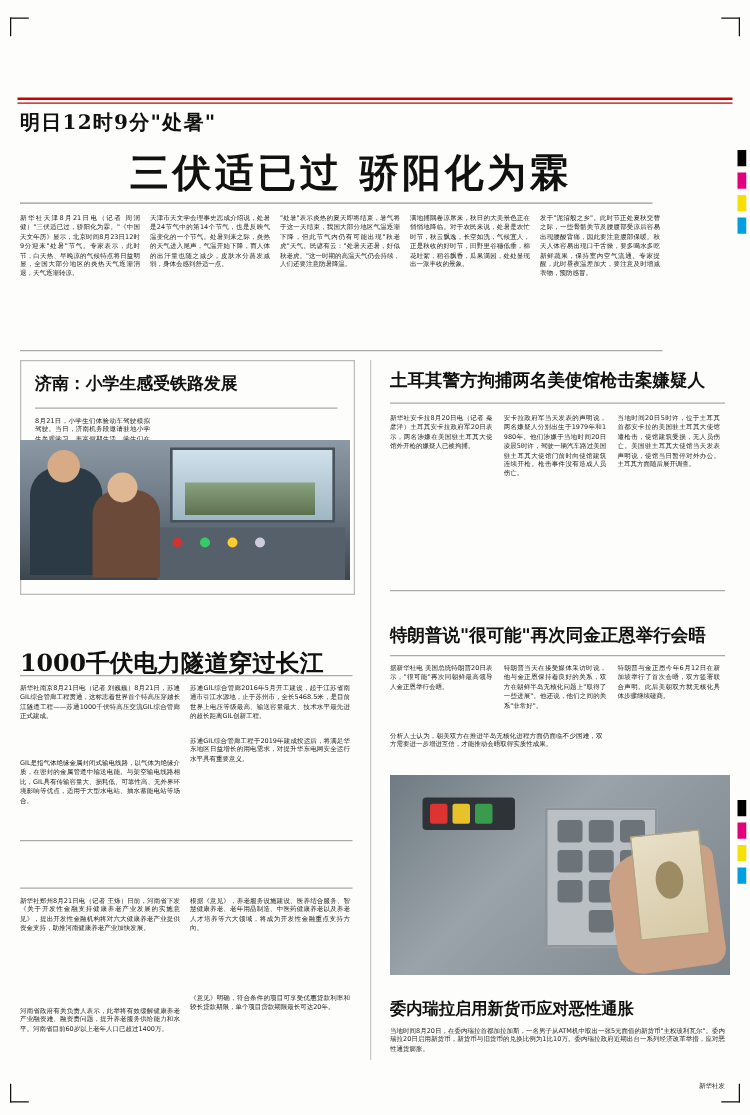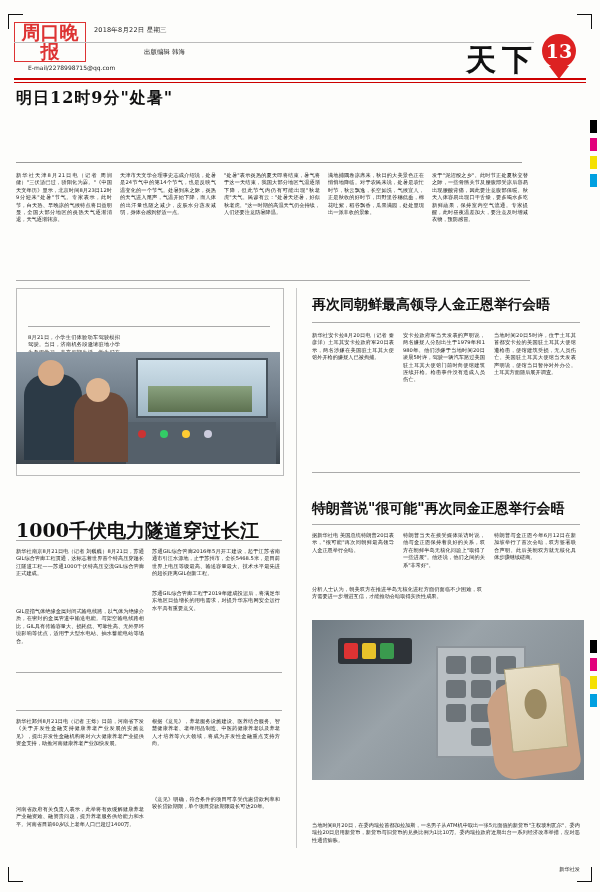--- a/index.html
+++ b/index.html
@@ -163,67 +163,60 @@
     <span style="background:#f5e000"></span>
     <span style="background:#00a0e0"></span>
   </div>
   <div class="colorbar bot">
     <span style="background:#000"></span>
     <span style="background:#e2007a"></span>
     <span style="background:#f5e000"></span>
     <span style="background:#00a0e0"></span>
   </div>
 
-  <div class="masthead">
-    <div class="logo-block">周口晚报</div>
-    <div class="mh-rule"></div>
-    <div class="mh-date">2018年8月22日 星期三</div>
-    <div class="mh-email">E-mail/2278998715@qq.com</div>
-    <div class="mh-editor">出版编辑 韩海</div>
-    <div class="section-title">天下</div>
-    <div class="pagenum">13</div>
-  </div>
   <div class="mh-bottom-rule"></div>
   <div class="mh-bottom-rule2"></div>
 
   <div class="kicker">明日12时9分"处暑"</div>
+  <div class="headline">三伏适已过  骄阳化为霖</div>
   <div class="head-rule"></div>
 
   <div class="col" style="left:16px;top:172px;width:96px;height:100px;">新华社天津8月21日电（记者 周润健）"三伏适已过，骄阳化为霖。"《中国天文年历》显示，北京时间8月23日12时9分迎来"处暑"节气。专家表示，此时节，白天热、早晚凉的气候特点将日益明显，全国大部分地区的炎热天气逐渐消退，天气逐渐转凉。</div>
   <div class="col" style="left:120px;top:172px;width:96px;height:100px;">天津市天文学会理事史志成介绍说，处暑是24节气中的第14个节气，也是反映气温变化的一个节气。处暑到来之际，炎热的天气进入尾声，气温开始下降，而人体的出汗量也随之减少，皮肤水分蒸发减弱，身体会感到舒适一点。</div>
   <div class="col" style="left:224px;top:172px;width:96px;height:100px;">"处暑"表示炎热的夏天即将结束，暑气将于这一天结束，我国大部分地区气温逐渐下降，但此节气内仍有可能出现"秋老虎"天气。民谚有云："处暑天还暑，好似秋老虎。"这一时期的高温天气仍会持续，人们还要注意防暑降温。</div>
   <div class="col" style="left:328px;top:172px;width:96px;height:100px;">满地捕隅卷凉席来，秋日的大美景色正在悄悄地降临。对于农民来说，处暑是农忙时节，秋云飘逸，长空如洗，气候宜人，正是秋收的好时节，田野里谷穗低垂，棉花吐絮，稻谷飘香，瓜果满园，处处显现出一派丰收的景象。</div>
   <div class="col" style="left:432px;top:172px;width:96px;height:100px;">发于"泥沼般之乡"。此时节正处夏秋交替之际，一些骨骼关节及腰腹部受凉后容易出现腰酸背痛，因此要注意腹部保暖。秋天人体容易出现口干舌燥，要多喝水多吃新鲜蔬果，保持室内空气流通。专家提醒，此时昼夜温差加大，要注意及时增减衣物，预防感冒。</div>
 
   <div class="rule-h" style="left:16px;right:70px;top:280px;"></div>
 
   <div class="rule-v" style="left:296px;top:288px;height:560px;"></div>
 
   <div class="box" style="left:16px;top:288px;width:266px;height:186px;"></div>
+  <div class="sub-head" style="left:28px;top:298px;font-size:13.5px;">济南：小学生感受铁路发展</div>
   <div class="rule-h" style="left:28px;width:242px;top:326px;"></div>
   <div class="col" style="left:28px;top:334px;width:92px;height:120px;">8月21日，小学生们体验动车驾驶模拟驾驶。当日，济南机务段邀请驻地小学生参观学习，丰富假期生活。学生们在铁路车库内参观学习，体验动车模拟驾驶，感受中国铁路的高速发展和时代变迁。</div>
   <div class="col byline" style="left:28px;top:452px;width:92px;">新华社记者 朱峥 摄</div>
 
   <div class="photo" id="photo-train">
     <div class="bg"></div>
     <div class="window"></div>
     <div class="rail"></div>
     <div class="panel">
       <i style="left:12px"></i>
         <i style="left:34px;background:#3c6"></i>
         <i style="left:56px;background:#fc3"></i>
         <i style="left:78px;background:#ccd"></i>
     </div>
     <div class="man"></div>
     <div class="head1"></div>
     <div class="man2"></div>
     <div class="head2"></div>
   </div>
 
-  <div class="sub-head" style="left:312px;top:296px;font-size:14px;">再次同朝鲜最高领导人金正恩举行会晤</div>
+  <div class="sub-head" style="left:312px;top:296px;font-size:14px;">土耳其警方拘捕两名美使馆枪击案嫌疑人</div>
   <div class="rule-h" style="left:312px;width:268px;top:322px;"></div>
   <div class="col" style="left:312px;top:332px;width:82px;height:130px;">新华社安卡拉8月20日电（记者 秦彦洋）土耳其安卡拉政府军20日表示，两名涉嫌在美国驻土耳其大使馆外开枪的嫌疑人已被拘捕。</div>
   <div class="col" style="left:403px;top:332px;width:82px;height:130px;">安卡拉政府军当天发表的声明说，两名嫌疑人分别出生于1979年和1980年。他们涉嫌于当地时间20日凌晨5时许，驾驶一辆汽车路过美国驻土耳其大使馆门前时向使馆建筑连续开枪。枪击事件没有造成人员伤亡。</div>
   <div class="col" style="left:494px;top:332px;width:82px;height:130px;">当地时间20日5时许，位于土耳其首都安卡拉的美国驻土耳其大使馆遭枪击，使馆建筑受损，无人员伤亡。美国驻土耳其大使馆当天发表声明说，使馆当日暂停对外办公。土耳其方面随后展开调查。</div>
   <div class="rule-h" style="left:312px;width:268px;top:472px;"></div>
 
   <div class="sub-head" style="left:16px;top:518px;font-size:19px;">1000千伏电力隧道穿过长江</div>
   <div class="rule-h" style="left:16px;width:266px;top:540px;"></div>
   <div class="col" style="left:16px;top:548px;width:128px;height:116px;">新华社南京8月21日电（记者 刘巍巍）8月21日，苏通GIL综合管廊工程贯通，这标志着世界首个特高压穿越长江隧道工程——苏通1000千伏特高压交流GIL综合管廊正式建成。</div>
   <div class="col" style="left:152px;top:548px;width:128px;height:116px;">苏通GIL综合管廊2016年5月开工建设，起于江苏省南通市引江水源地，止于苏州市，全长5468.5米，是目前世界上电压等级最高、输送容量最大、技术水平最先进的超长距离GIL创新工程。</div>
@@ -262,16 +255,17 @@
         <span class="key" style="left:33px;top:56px"></span>
         <span class="key" style="left:58px;top:56px"></span>
       <span class="key" style="left:33px;top:80px"></span>
     </div>
     <div class="hand"></div>
     <div class="note">
         <span class="face"></span>
       </div>
   </div>
 
+  <div class="photo-title" style="left:312px;top:798px;">委内瑞拉启用新货币应对恶性通胀</div>
   <div class="caption" style="left:312px;top:822px;width:268px;height:46px;">当地时间8月20日，在委内瑞拉首都加拉加斯，一名男子从ATM机中取出一张5元面值的新货币"主权玻利瓦尔"。委内瑞拉20日启用新货币，新货币与旧货币的兑换比例为1比10万。委内瑞拉政府近期出台一系列经济改革举措，应对恶性通货膨胀。</div>
   <div class="caption byline" style="left:500px;top:866px;width:80px;">新华社发</div>
 
 </div>
 
 </body></html>

